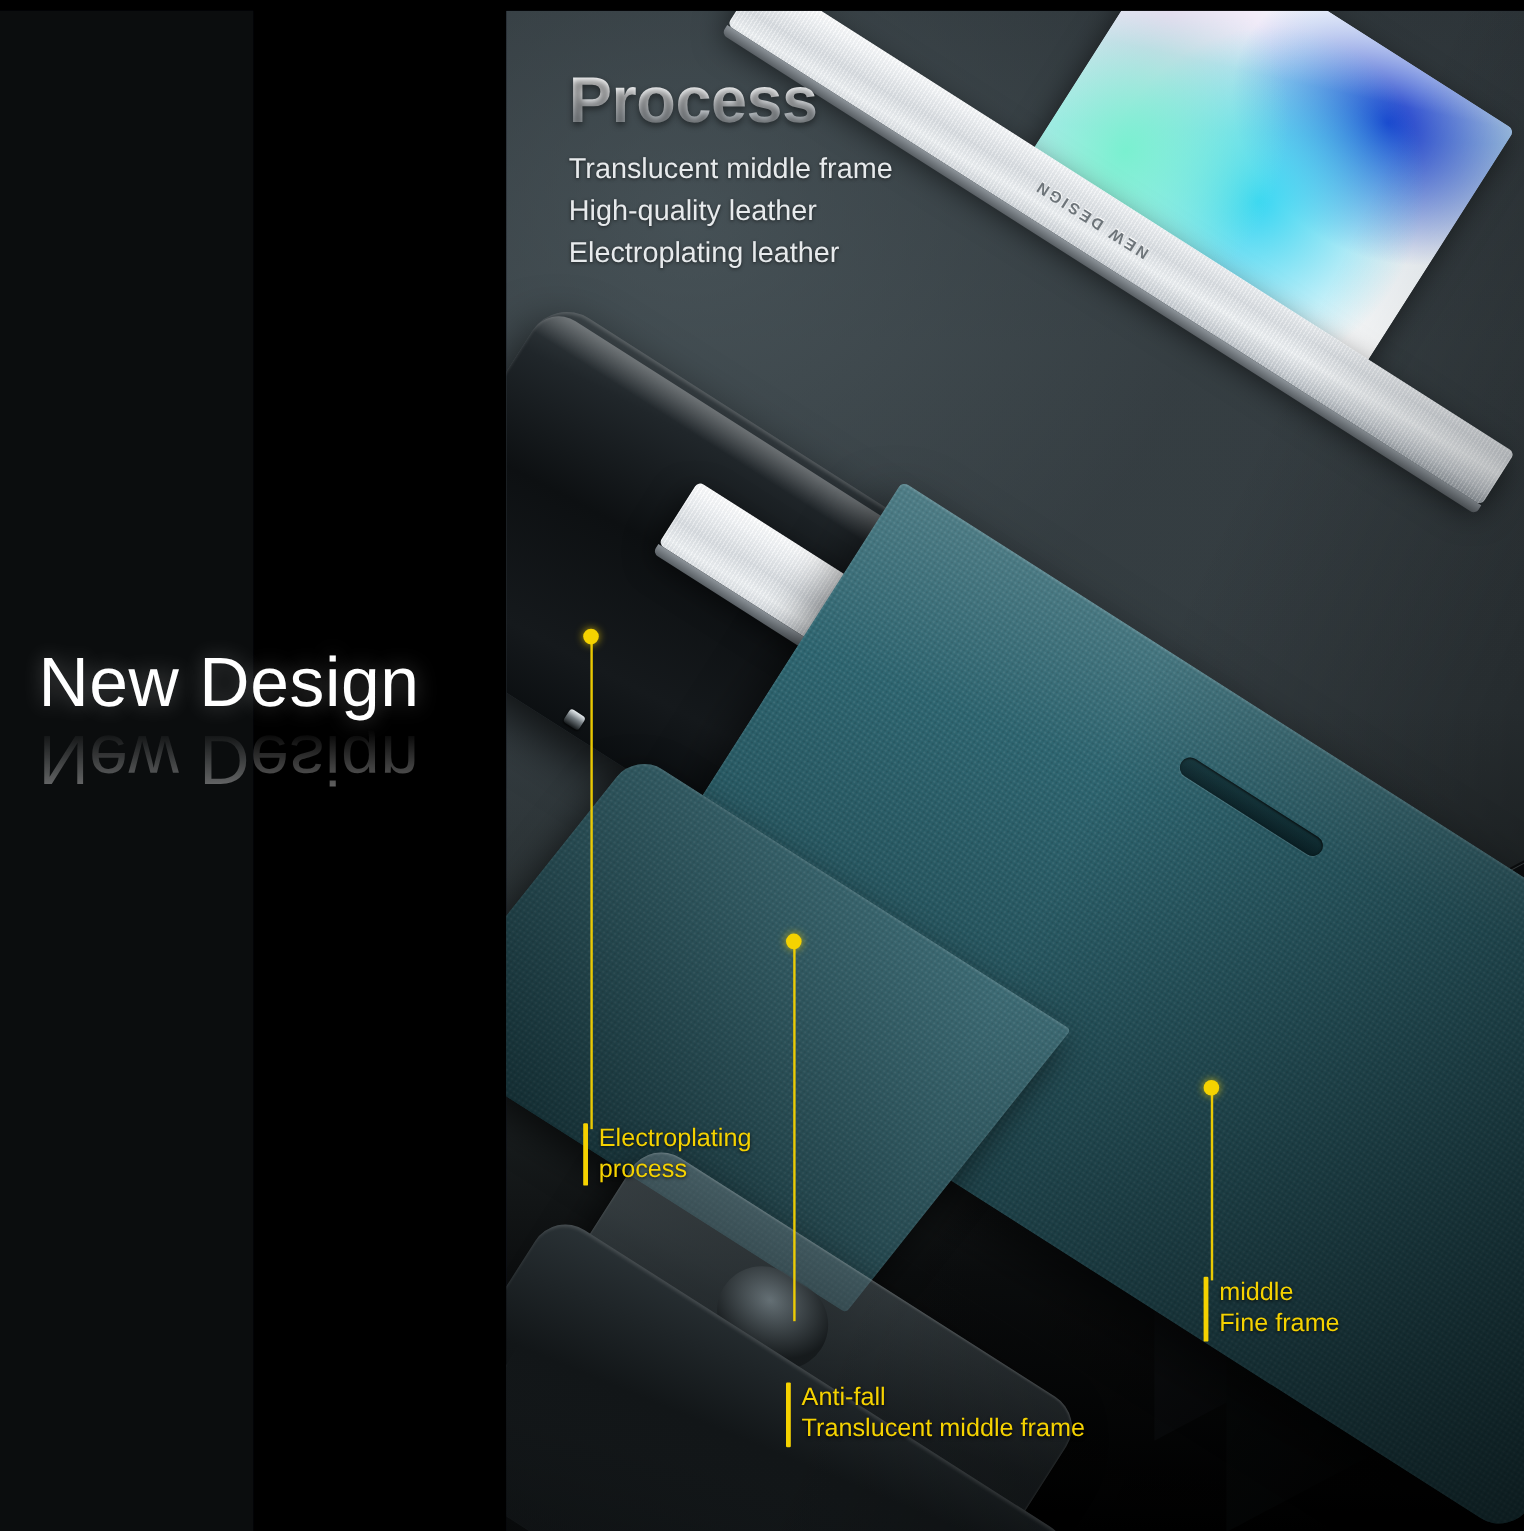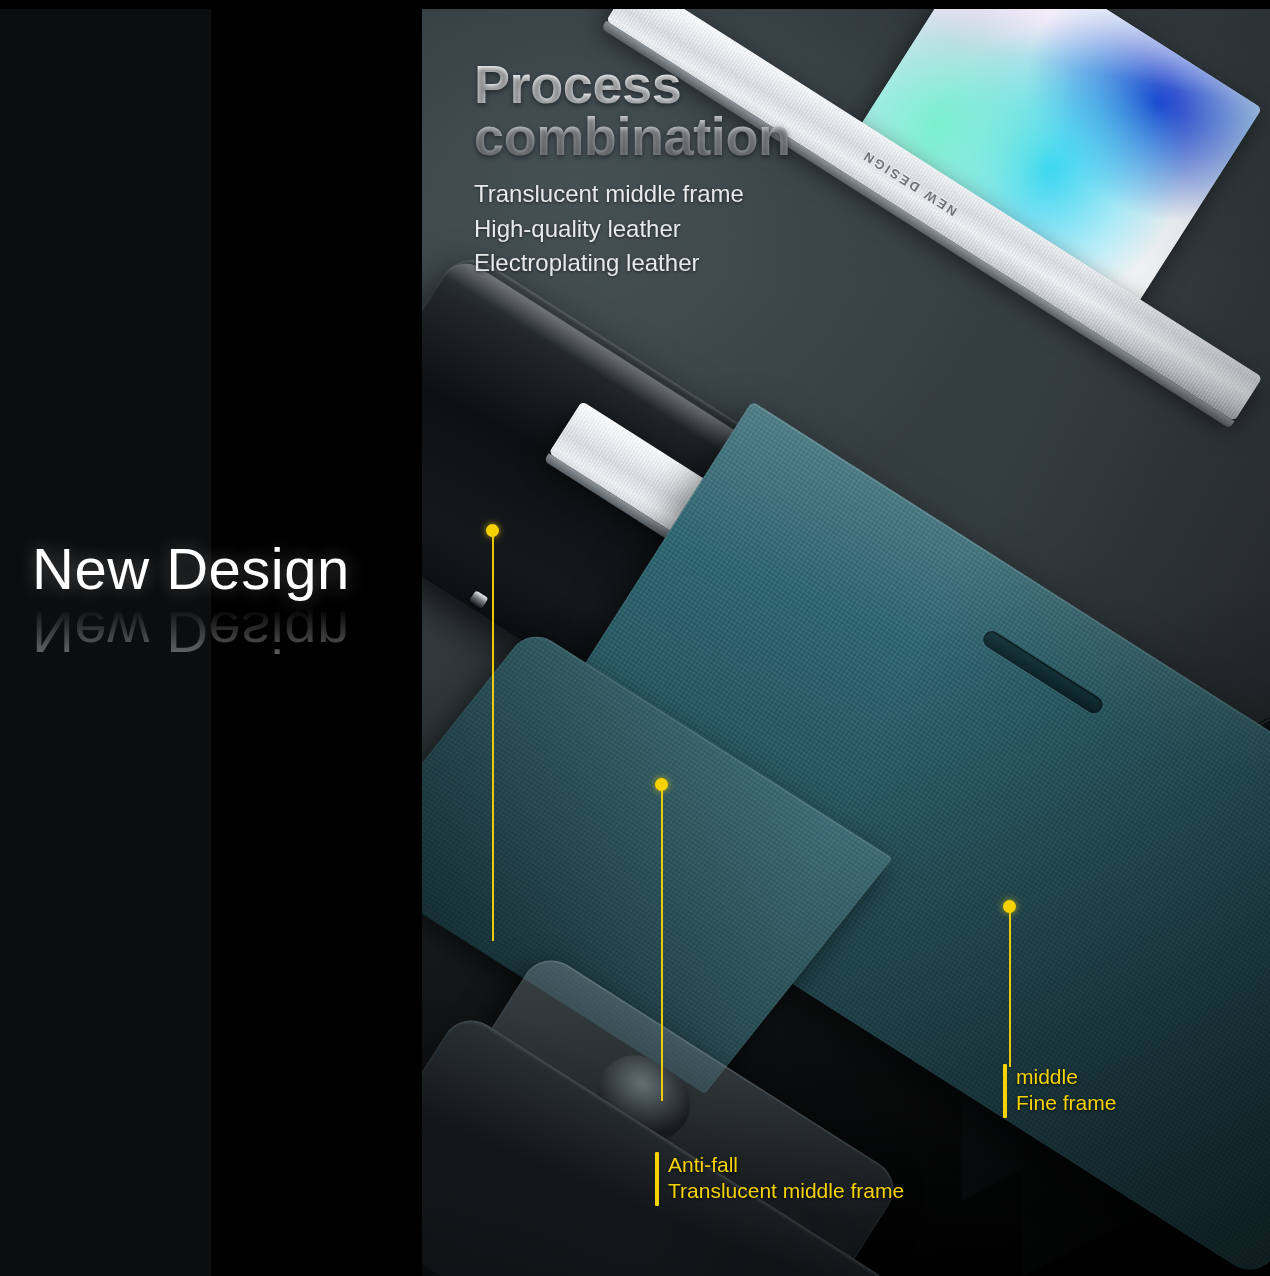--- a/index.html
+++ b/index.html
@@ -247,36 +247,42 @@
       <div class="cam-cut"></div>
     </div>
     <div class="phone-back">
       
     </div>
   </div>
 
   <div class="headline">
     <h1>
       <span>Process</span><br>
-      <span>combination</span>
     </h1>
     <div class="sub">
       <div>Translucent middle frame</div>
       <div>High-quality leather</div>
       <div>Electroplating leather</div>
     </div>
   </div>
 
   <div class="wordmark">
     <div class="wm-main">New Design</div>
     <div class="wm-mirror">New Design</div>
   </div>
 
   <div class="dot" style="left:486px;top:524px"></div>
   <div class="lead" style="left:492px;top:531px;height:410px"></div>
+  <div class="callout" style="left:486px;top:936px">
+    <div class="bar" style="height:52px"></div>
+    <div class="txt">
+      <span>Electroplating</span><br>
+      <span>process</span>
+    </div>
+  </div>
 
   <div class="dot" style="left:655px;top:778px"></div>
   <div class="lead" style="left:661px;top:785px;height:316px"></div>
   <div class="callout" style="left:655px;top:1152px">
     <div class="bar" style="height:54px"></div>
     <div class="txt">
       <span>Anti-fall</span><br>
       <span>Translucent middle frame</span>
     </div>
   </div>

